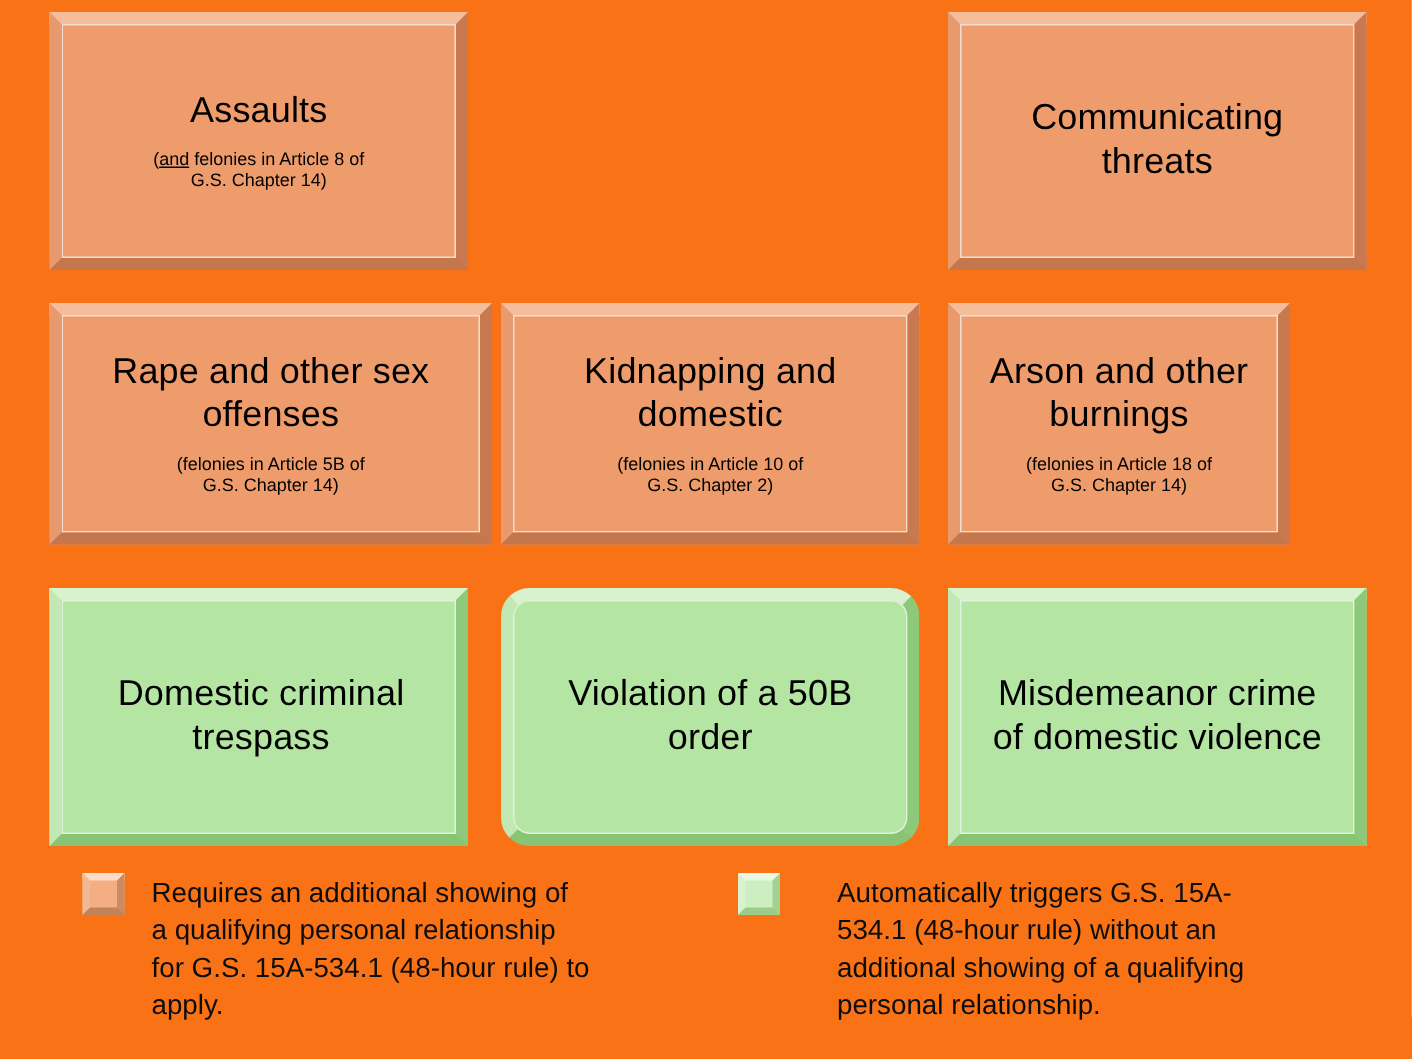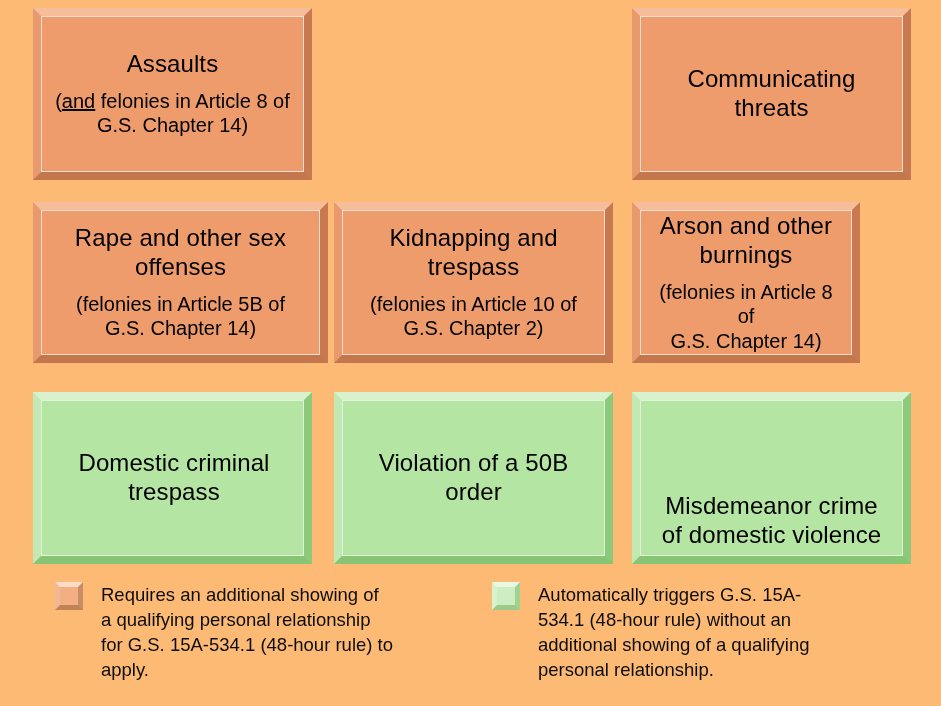--- a/index.html
+++ b/index.html
@@ -11,21 +11,21 @@
     height: 706px;
     background: #ffffff;
     font-family: "Liberation Sans", sans-serif;
     overflow: hidden;
   }
 
   #page {
     position: relative;
     width: 941px;
     height: 706px;
-    background: #fdba74;
+    background: #f97316;
   }
 
   
   .grid {
     position: absolute;
     left: 0;
     top: 0;
     width: 941px;
     height: 572px;
   }
@@ -70,21 +70,21 @@
   }
 
   .cell-title {
     font-size: 24px;
     line-height: 1.2;
     letter-spacing: 0.1px;
     white-space: pre-line;
   }
 
   .cell-sub {
-    font-size: 20px;
+    font-size: 12px;
     line-height: 1.22;
     margin-top: 10px;
     white-space: pre-line;
   }
 
   .cell-sub .u {
     text-decoration: underline;
   }
 
   
@@ -96,21 +96,21 @@
     height: 128px;
   }
 
   .legend-item {
     position: absolute;
     display: flex;
     align-items: flex-start;
   }
 
   .legend-item.left  { left: 55px;  top: 4px; width: 420px; }
-  .legend-item.right { left: 492px; top: 4px; width: 430px; }
+  .legend-item.right { left: 492px; top: 4px; width: 430px; gap: 20px; }
 
   .swatch {
     flex: 0 0 auto;
     width: 28px;
     height: 28px;
     box-sizing: border-box;
     margin-right: 18px;
   }
 
   .swatch.orange {
@@ -157,43 +157,43 @@
 
     <div class="cell orange" style="left:33px; top:202px; width:295px; height:161px;">
       <div class="cell-title">Rape and other sex
 offenses</div>
       <div class="cell-sub">(felonies in Article 5B of
 G.S. Chapter 14)</div>
     </div>
 
     <div class="cell orange" style="left:334px; top:202px; width:279px; height:161px;">
       <div class="cell-title">Kidnapping and
-trespass</div>
+domestic</div>
       <div class="cell-sub">(felonies in Article 10 of
 G.S. Chapter 2)</div>
     </div>
 
     <div class="cell orange" style="left:632px; top:202px; width:228px; height:161px;">
       <div class="cell-title">Arson and other
 burnings</div>
-      <div class="cell-sub">(felonies in Article 8 of
+      <div class="cell-sub">(felonies in Article 18 of
 G.S. Chapter 14)</div>
     </div>
 
     <div class="cell green" style="left:33px; top:392px; width:279px; height:172px;padding-left:15px;">
       <div class="cell-title">Domestic criminal
 trespass</div>
     </div>
 
-    <div class="cell green" style="left:334px; top:392px; width:279px; height:172px;">
+    <div class="cell green" style="left:334px; top:392px; width:279px; height:172px;border-radius:19px;">
       <div class="cell-title">Violation of a 50B
 order</div>
     </div>
 
-    <div class="cell green" style="left:632px; top:392px; width:279px; height:172px;justify-content:flex-end;">
+    <div class="cell green" style="left:632px; top:392px; width:279px; height:172px;">
       <div class="cell-title">Misdemeanor crime
 of domestic violence</div>
     </div>
 
   </div>
 
   <div class="legend">
 
     <div class="legend-item left">
       <div class="swatch orange"></div>

